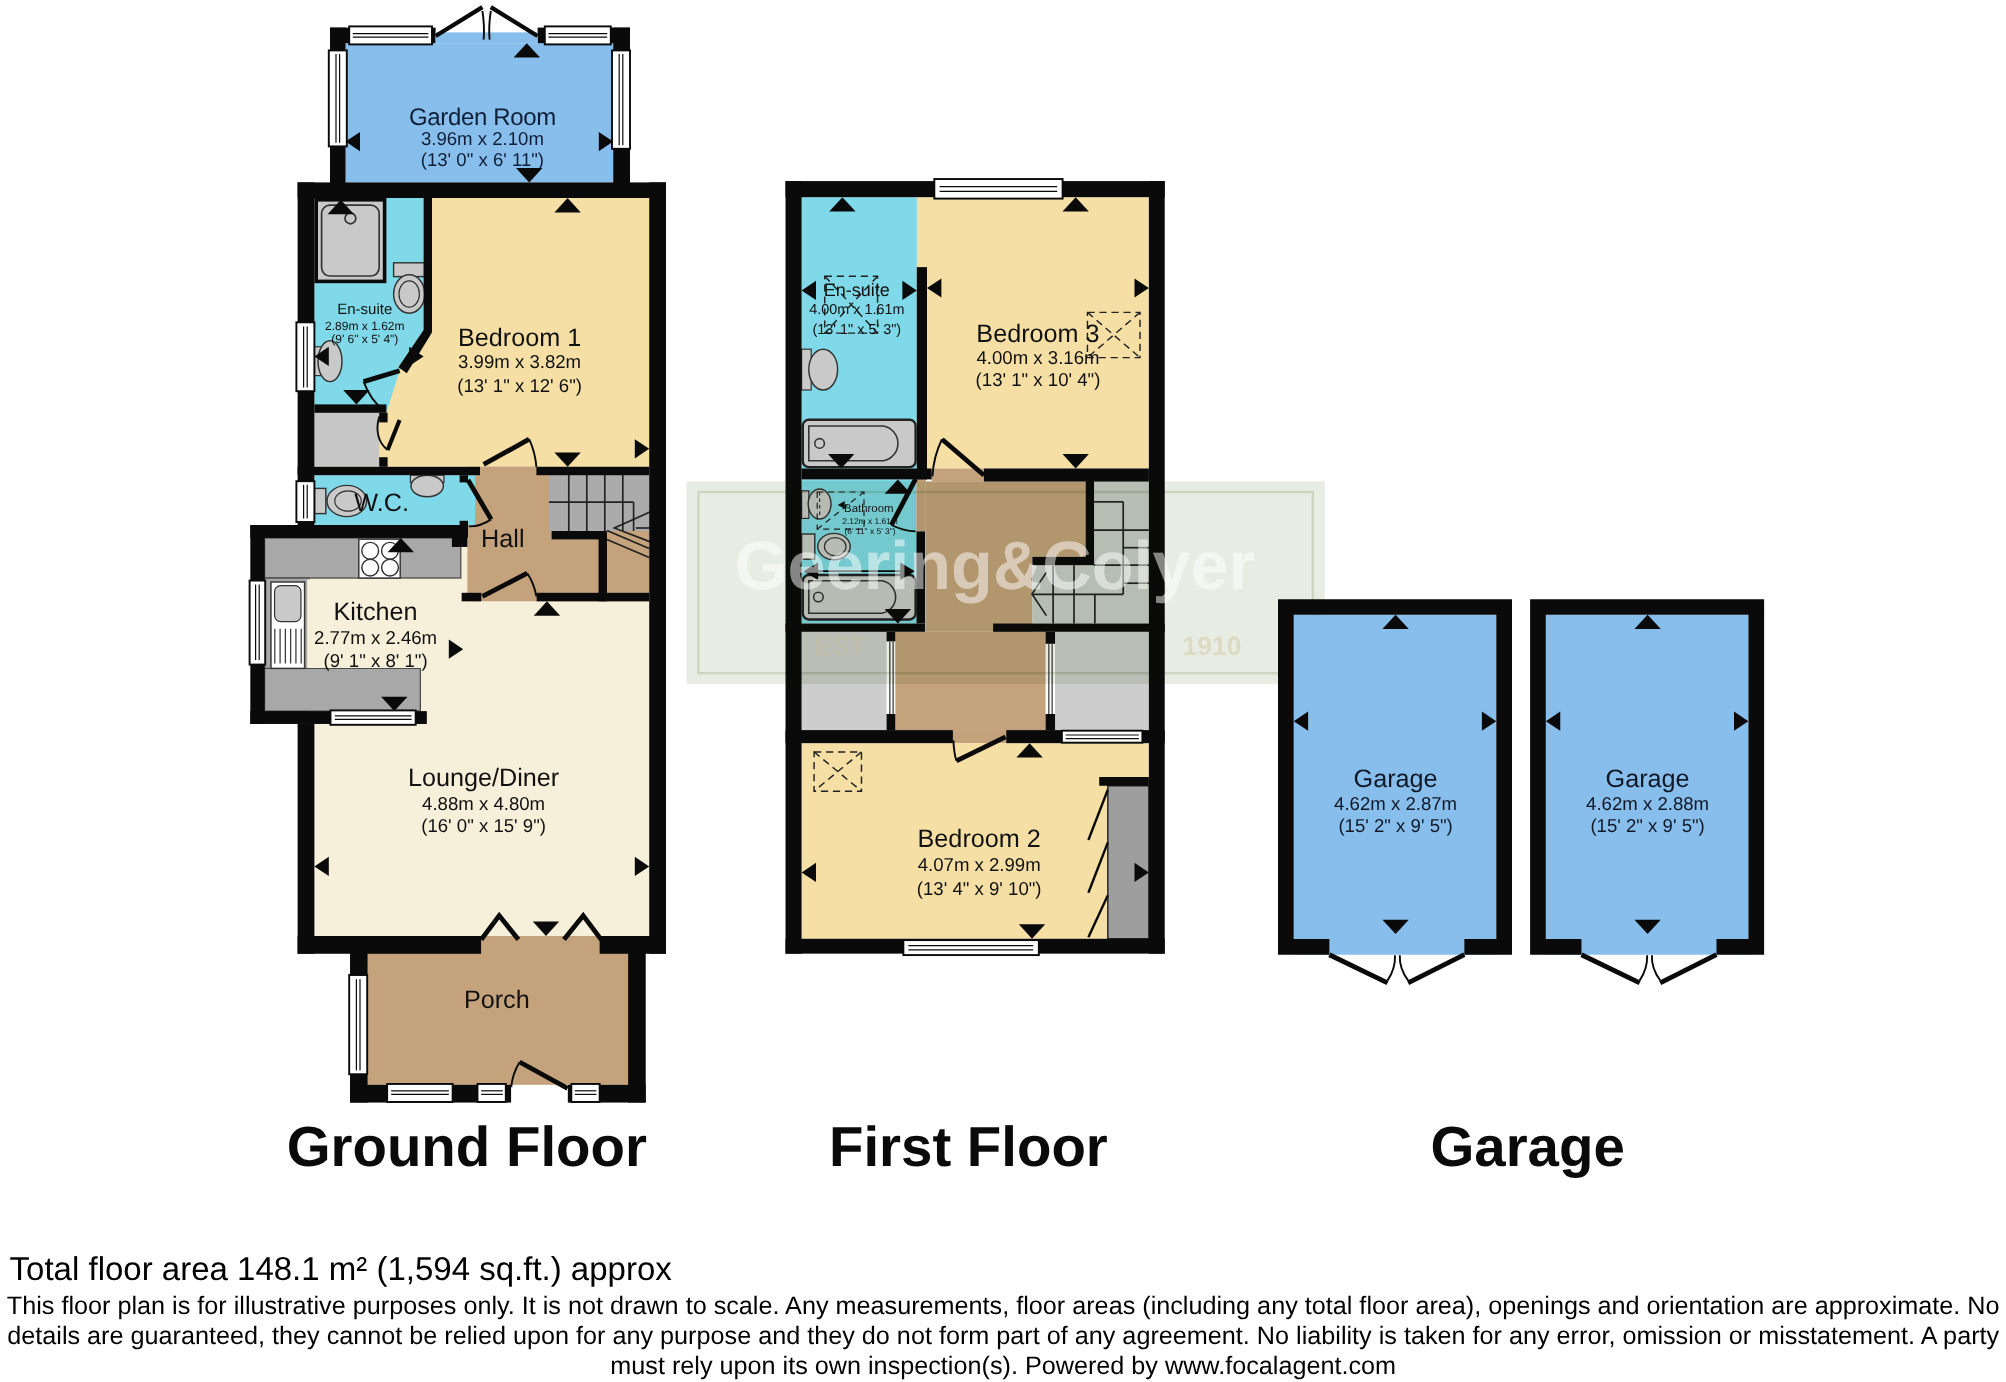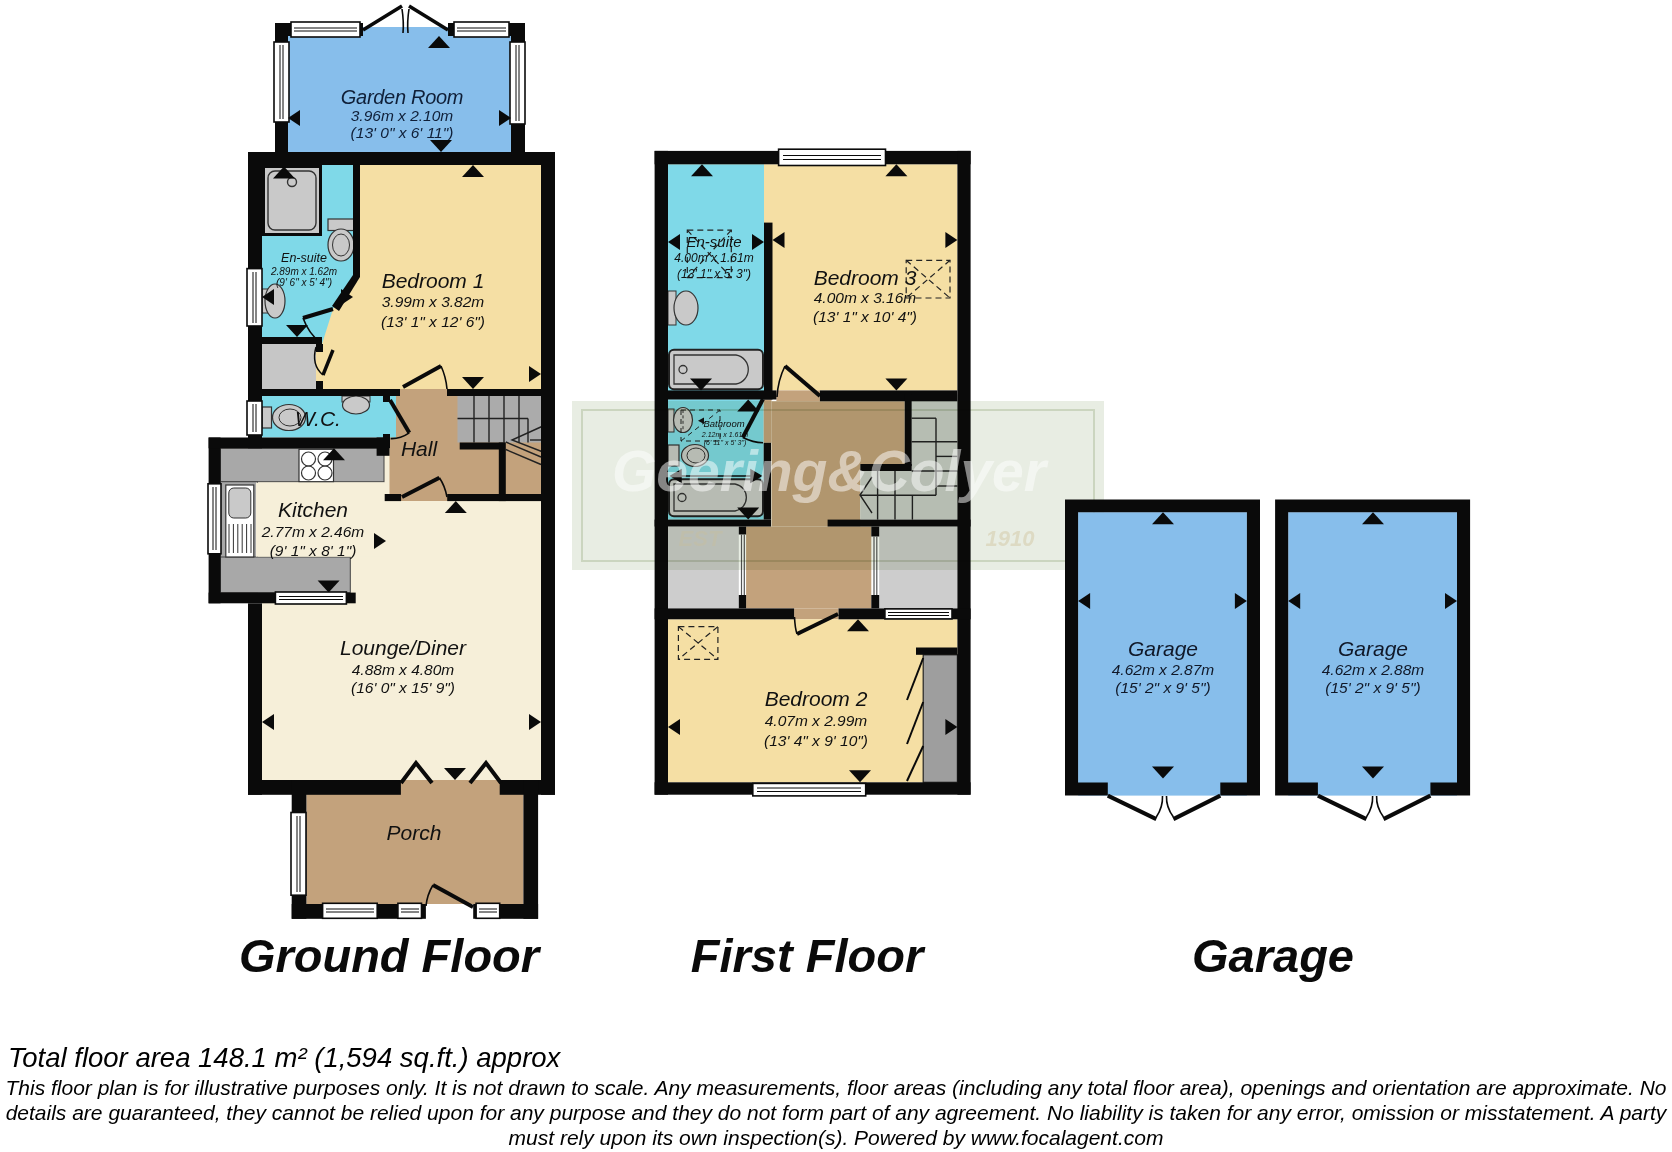--- a/index.html
+++ b/index.html
@@ -1,16 +1,16 @@
 <!DOCTYPE html>
 <html><head>
 <meta charset="utf-8">
 <style>
 html,body{margin:0;padding:0;background:#fff;}
-#page{width:1612px;height:1152px;position:relative;font-family:"Liberation Sans", sans-serif;font-style:italic;}
+#page{width:1612px;height:1152px;position:relative;font-family:"Liberation Sans", sans-serif;}
 svg text{font-family:"Liberation Sans", sans-serif;}
 </style>
 </head>
 <body>
 <div id="page">
 <svg width="1672" height="1152" viewBox="0 0 1672 1152">
 <defs>
 <path id="au" d="M0,0 L-11,12 L11,12 Z"></path>
 <path id="ad" d="M0,0 L-11,-12 L11,-12 Z"></path>
 <path id="al" d="M0,0 L12,-8 L12,8 Z"></path>

